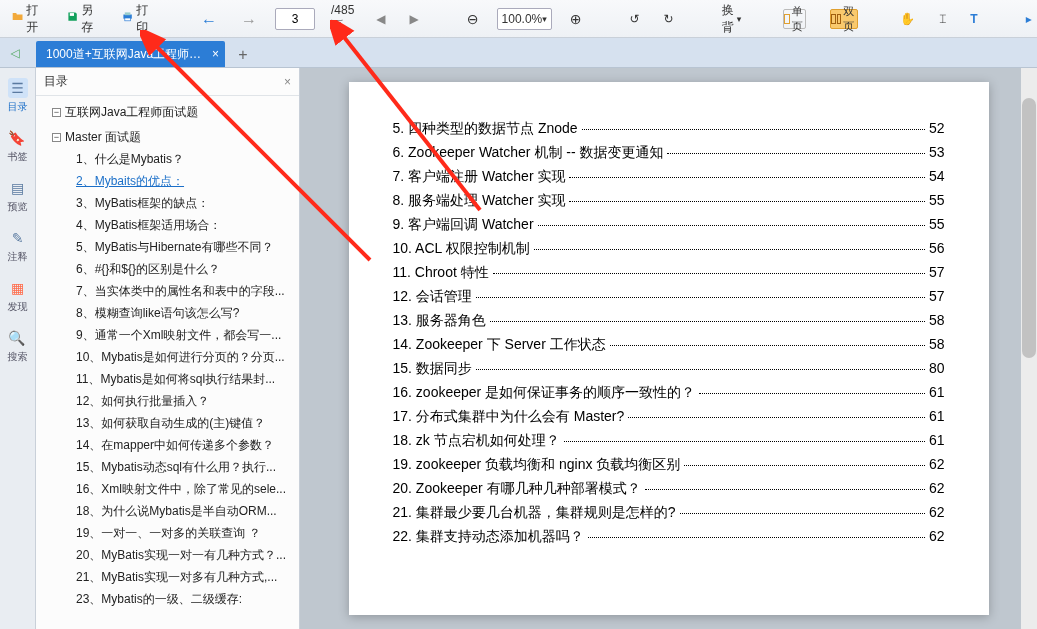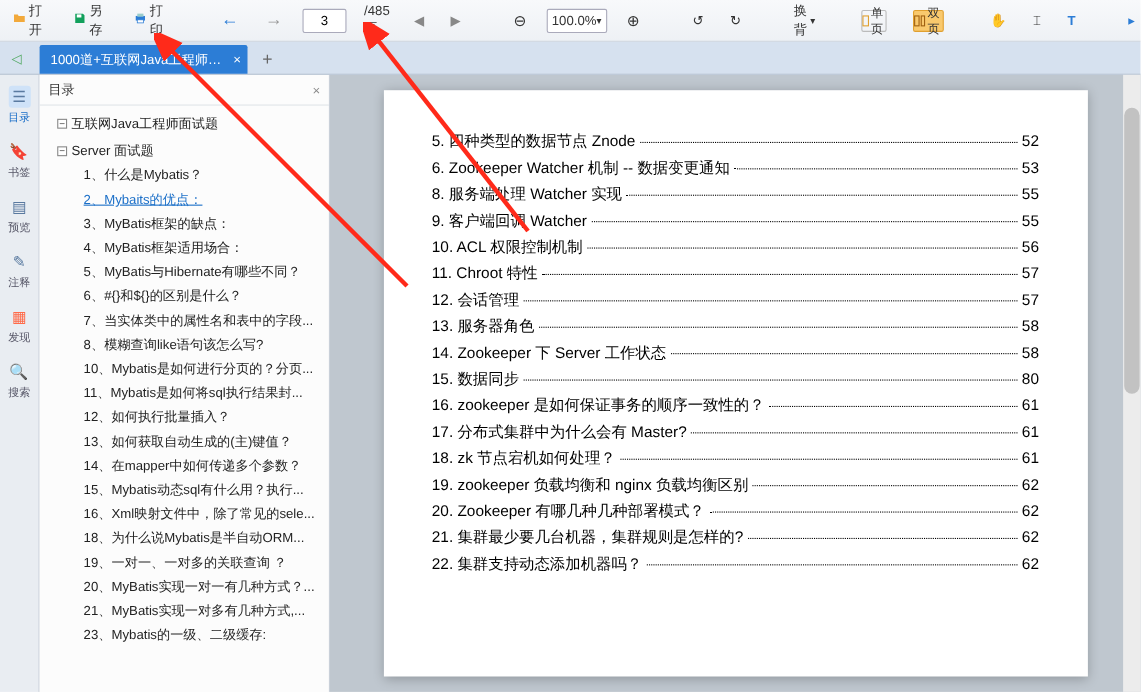--- a/index.html
+++ b/index.html
@@ -186,31 +186,32 @@
       <ul class="toc-root">
         <li>
           <div class="toc-node">
             <span class="exp">−</span>
             <span>互联网Java工程师面试题</span>
           </div>
         </li>
         <li>
           <div class="toc-node">
             <span class="exp">−</span>
-            <span>Server 面试题</span>
+            <span>Master 面试题</span>
           </div>
           <ul class="toc-child" id="toc-children">
               <li>1、什么是Mybatis？</li>
               <li class="sel">2、Mybaits的优点：</li>
               <li>3、MyBatis框架的缺点：</li>
               <li>4、MyBatis框架适用场合：</li>
               <li>5、MyBatis与Hibernate有哪些不同？</li>
               <li>6、#{}和${}的区别是什么？</li>
               <li>7、当实体类中的属性名和表中的字段...</li>
               <li>8、模糊查询like语句该怎么写?</li>
+              <li>9、通常一个Xml映射文件，都会写一...</li>
               <li>10、Mybatis是如何进行分页的？分页...</li>
               <li>11、Mybatis是如何将sql执行结果封...</li>
               <li>12、如何执行批量插入？</li>
               <li>13、如何获取自动生成的(主)键值？</li>
               <li>14、在mapper中如何传递多个参数？</li>
               <li>15、Mybatis动态sql有什么用？执行...</li>
               <li>16、Xml映射文件中，除了常见的sele...</li>
               <li>18、为什么说Mybatis是半自动ORM...</li>
               <li>19、一对一、一对多的关联查询 ？</li>
               <li>20、MyBatis实现一对一有几种方式？...</li>
@@ -226,20 +227,25 @@
     <div class="page" id="page-rows-container">
         <div class="toc-row">
           <span class="txt">5. 四种类型的数据节点 Znode</span>
           <span class="dots"></span>
           <span class="pg">52</span>
         </div>
         <div class="toc-row">
           <span class="txt">6. Zookeeper Watcher 机制 -- 数据变更通知</span>
           <span class="dots"></span>
           <span class="pg">53</span>
+        </div>
+        <div class="toc-row">
+          <span class="txt">7. 客户端注册 Watcher 实现</span>
+          <span class="dots"></span>
+          <span class="pg">54</span>
         </div>
         <div class="toc-row">
           <span class="txt">8. 服务端处理 Watcher 实现</span>
           <span class="dots"></span>
           <span class="pg">55</span>
         </div>
         <div class="toc-row">
           <span class="txt">9. 客户端回调 Watcher</span>
           <span class="dots"></span>
           <span class="pg">55</span>

